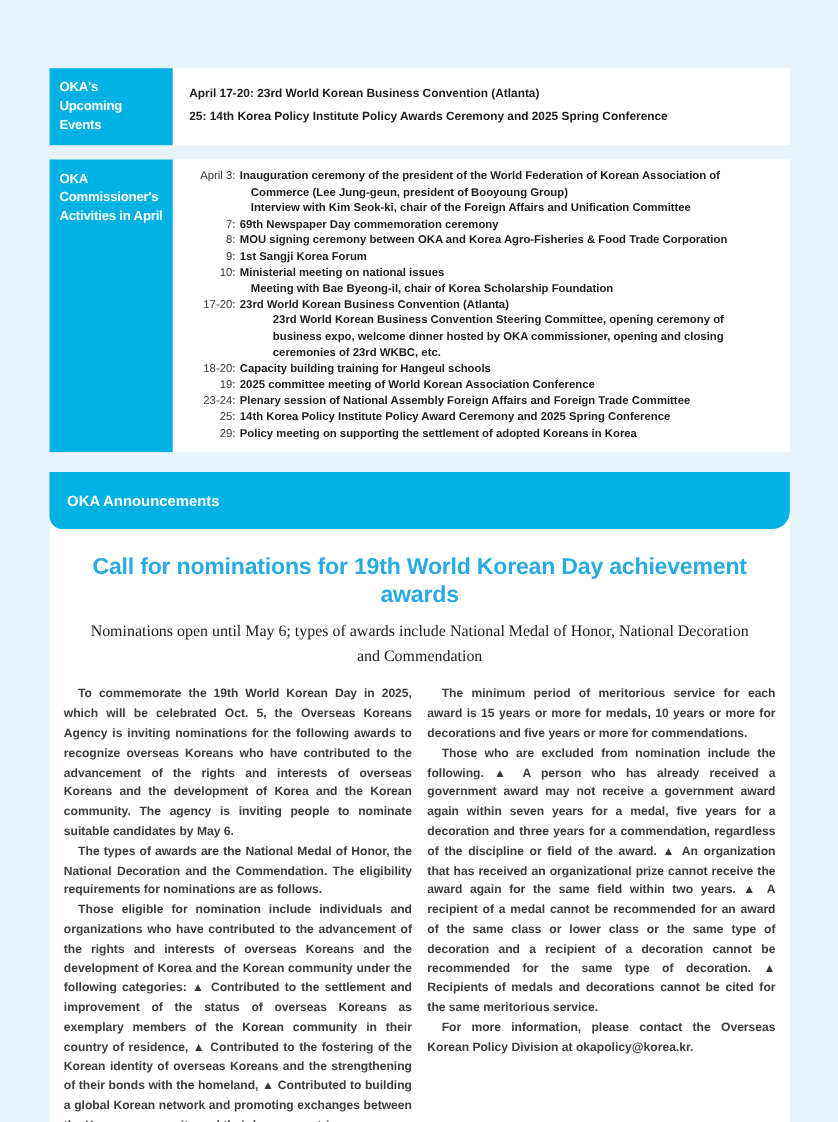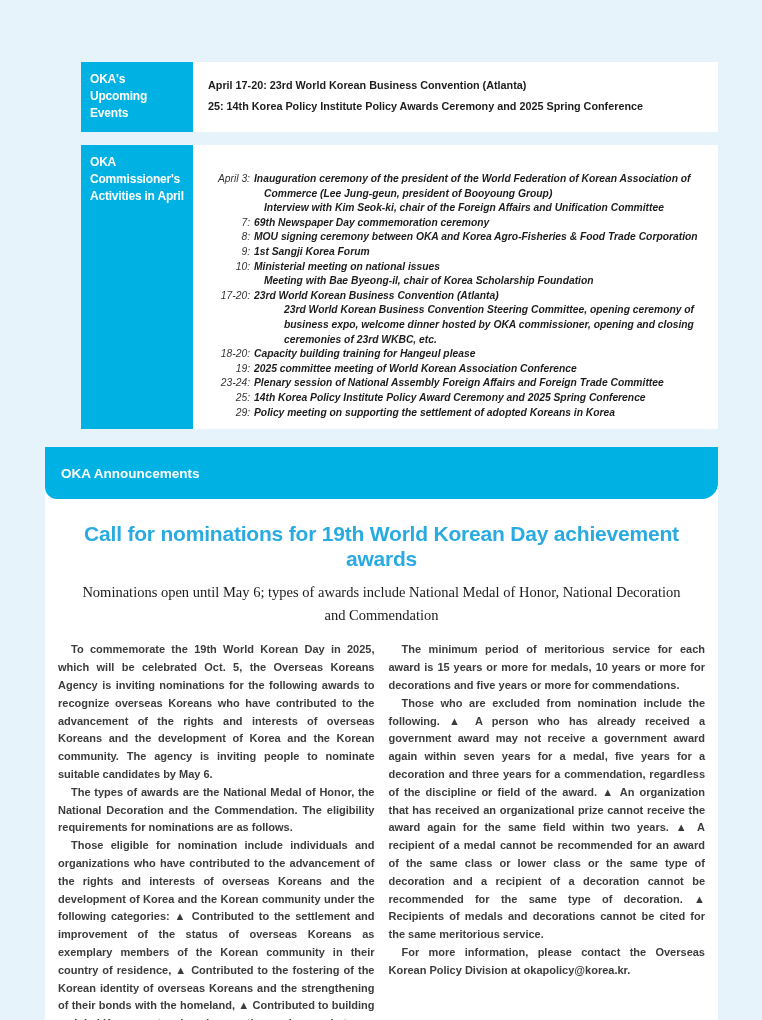--- a/index.html
+++ b/index.html
@@ -13,32 +13,32 @@
   *{margin:0;padding:0;box-sizing:border-box;}
   html,body{background:var(--page-bg);}
   body{
     width:762px;height:1020px;
     font-family:"Liberation Sans",sans-serif;
     position:relative;overflow:hidden;
   }
   .content{width:673px;margin-left:45px;}
 
   
-  .info-section{display:flex;background:#ffffff;margin-left:36px;}
+  .info-section{display:flex;background:#ffffff;}
   .label-box{
     width:112px;flex:0 0 112px;background:var(--accent);
     color:#ffffff;font-weight:bold;font-size:12px;line-height:1.42;
     letter-spacing:-0.2px;padding:9px 8px 9px 9px;
   }
   .section-events{margin-top:62px;min-height:70px;}
   .events-body{flex:1;padding:13px 15px;}
   .event-line{font-size:10.8px;font-weight:bold;color:#1c1c1c;line-height:21px;}
 
   .section-activities{margin-top:13px;min-height:250px;}
-  .act-body{flex:1;padding:27px 14px 9px 15px;font-size:10.3px;font-weight:bold;color:#1c1c1c;line-height:14.6px;font-style:italic;}
+  .act-body{flex:1;padding:9px 14px 9px 15px;font-size:10.3px;font-weight:bold;color:#1c1c1c;line-height:14.6px;}
   .act-row{display:flex;}
   .act-date{width:46px;flex:0 0 46px;text-align:right;padding-right:4px;font-weight:normal;color:#333;}
   .act-texts{flex:1;}
   .act-line{padding-left:10px;text-indent:-10px;}
   .act-extra{margin-left:10px;}
   .act-sub{margin-left:30px;font-weight:bold;}
 
   
   .banner{
     margin-top:18px;height:52px;background:var(--accent);
@@ -121,21 +121,21 @@
         <div class="act-date">17-20:</div>
         <div class="act-texts">
           <div class="act-line">23rd World Korean Business Convention (Atlanta)</div>
           <div class="act-sub">23rd World Korean Business Convention Steering Committee, opening ceremony of business expo, welcome dinner hosted by OKA commissioner, opening and closing ceremonies of 23rd WKBC, etc.</div>
         </div>
       </div>
 
       <div class="act-row">
         <div class="act-date">18-20:</div>
         <div class="act-texts">
-            <div class="act-line">Capacity building training for Hangeul please</div>
+            <div class="act-line">Capacity building training for Hangeul schools</div>
           </div>
       </div>
 
       <div class="act-row">
         <div class="act-date">19:</div>
         <div class="act-texts">
             <div class="act-line">2025 committee meeting of World Korean Association Conference</div>
           </div>
       </div>
 

